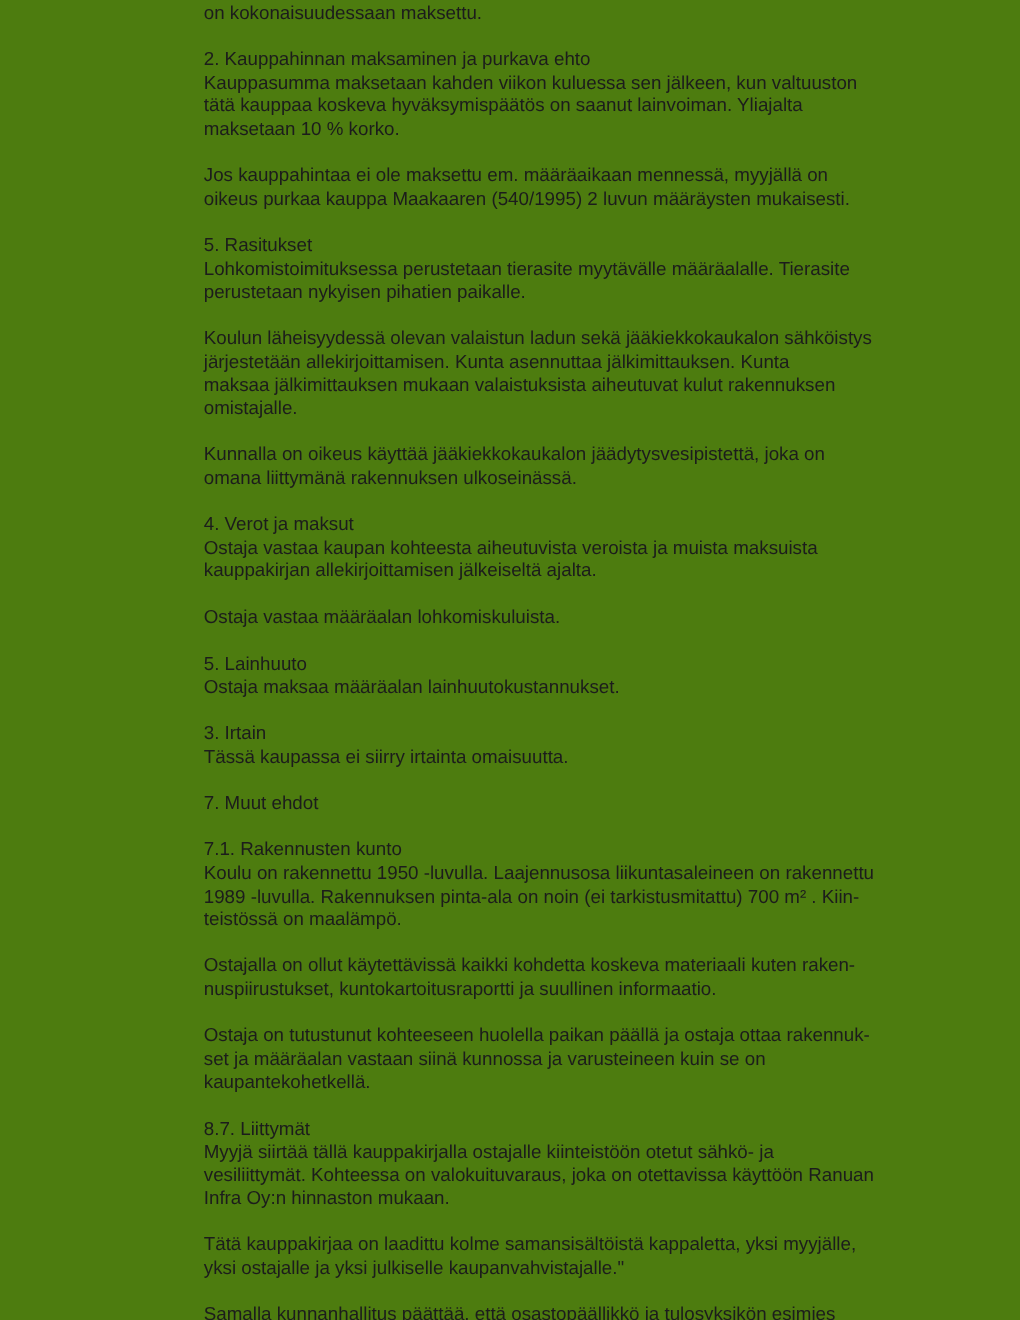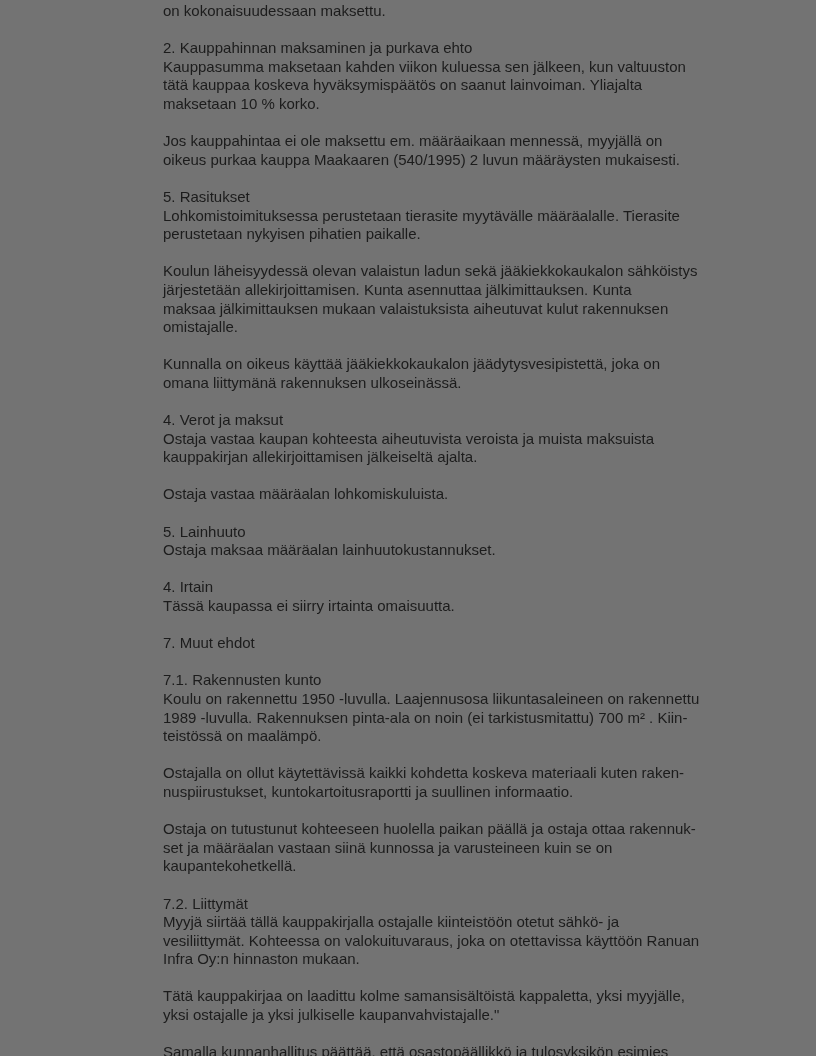--- a/index.html
+++ b/index.html
@@ -4,21 +4,21 @@
 <style>
   html, body {
     margin: 0;
     padding: 0;
     background: #ffffff;
   }
   .page {
     position: relative;
     width: 816px;
     height: 1056px;
-    background: #737373;
+    background: #4d7c0f;
     overflow: hidden;
     font-family: "Liberation Sans", "DejaVu Sans", sans-serif;
   }
   .doc-body {
     position: absolute;
     left: 163px;
     top: 2px;
     width: 648px;
     color: #1c1c1c;
     font-size: 15px;
@@ -53,33 +53,33 @@
 maksaa jälkimittauksen mukaan valaistuksista aiheutuvat kulut rakennuksen
 omistajalle.</p>
     <p class="para">Kunnalla on oikeus käyttää jääkiekkokaukalon jäädytysvesipistettä, joka on
 omana liittymänä rakennuksen ulkoseinässä.</p>
     <p class="para">4. Verot ja maksut
 Ostaja vastaa kaupan kohteesta aiheutuvista veroista ja muista maksuista
 kauppakirjan allekirjoittamisen jälkeiseltä ajalta.</p>
     <p class="para">Ostaja vastaa määräalan lohkomiskuluista.</p>
     <p class="para">5. Lainhuuto
 Ostaja maksaa määräalan lainhuutokustannukset.</p>
-    <p class="para">4. Irtain
+    <p class="para">3. Irtain
 Tässä kaupassa ei siirry irtainta omaisuutta.</p>
     <p class="para">7. Muut ehdot</p>
     <p class="para">7.1. Rakennusten kunto
 Koulu on rakennettu 1950 -luvulla. Laajennusosa liikuntasaleineen on rakennettu
 1989 -luvulla. Rakennuksen pinta-ala on noin (ei tarkistusmitattu) 700 m² . Kiin-
 teistössä on maalämpö.</p>
     <p class="para">Ostajalla on ollut käytettävissä kaikki kohdetta koskeva materiaali kuten raken-
 nuspiirustukset, kuntokartoitusraportti ja suullinen informaatio.</p>
     <p class="para">Ostaja on tutustunut kohteeseen huolella paikan päällä ja ostaja ottaa rakennuk-
 set ja määräalan vastaan siinä kunnossa ja varusteineen kuin se on
 kaupantekohetkellä.</p>
-    <p class="para">7.2. Liittymät
+    <p class="para">8.7. Liittymät
 Myyjä siirtää tällä kauppakirjalla ostajalle kiinteistöön otetut sähkö- ja
 vesiliittymät. Kohteessa on valokuituvaraus, joka on otettavissa käyttöön Ranuan
 Infra Oy:n hinnaston mukaan.</p>
     <p class="para">Tätä kauppakirjaa on laadittu kolme samansisältöistä kappaletta, yksi myyjälle,
 yksi ostajalle ja yksi julkiselle kaupanvahvistajalle."</p>
     <p class="para">Samalla kunnanhallitus päättää, että osastopäällikkö ja tulosyksikön esimies</p>
   </div>
 </div>
 
 </body></html>

